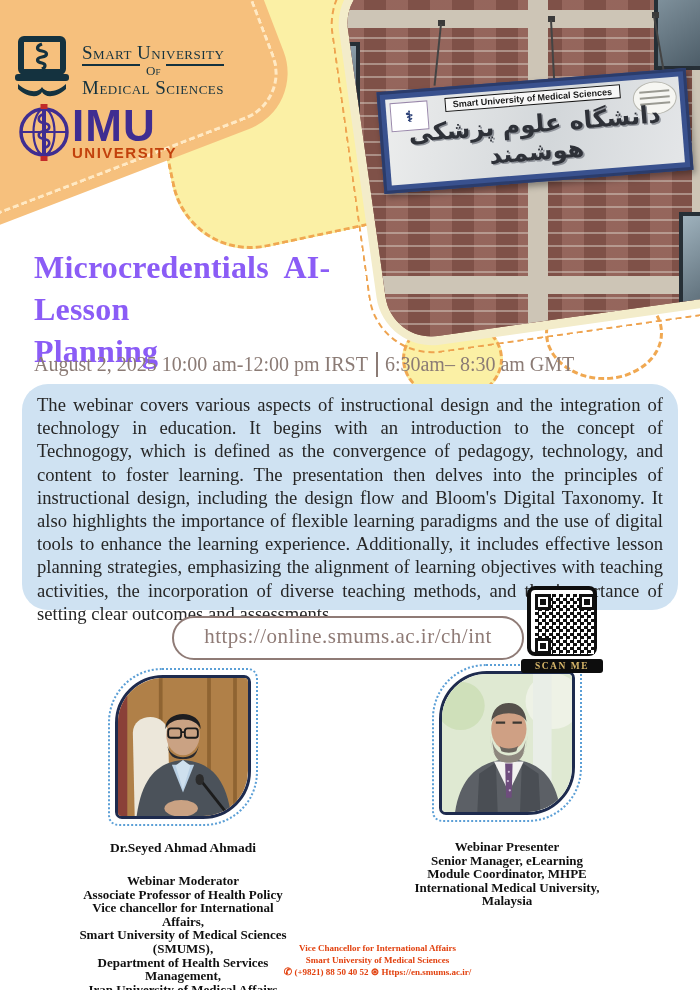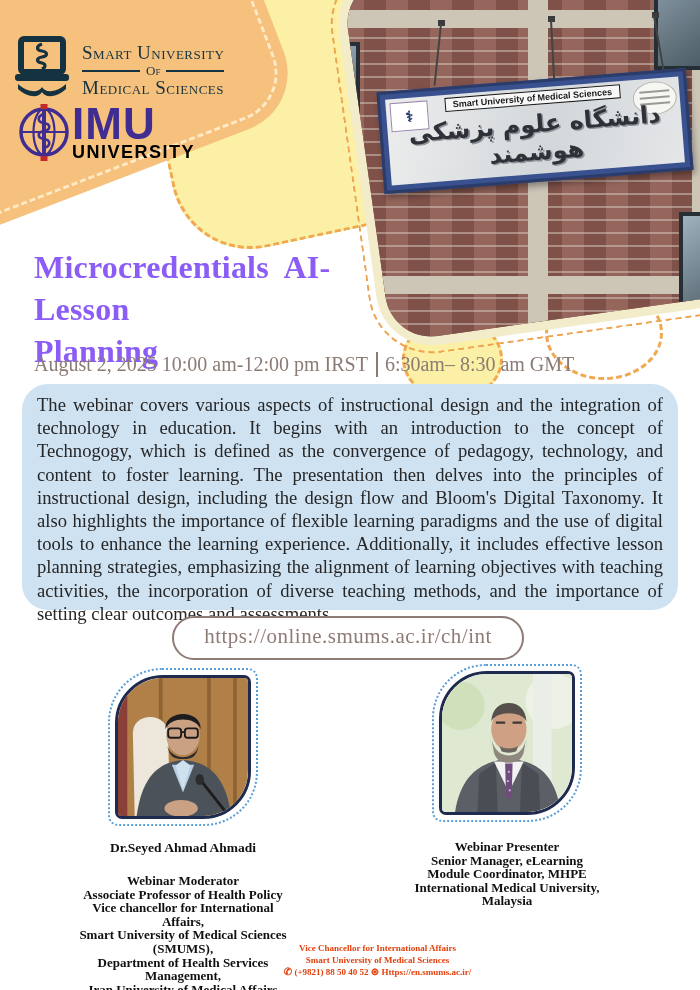--- a/index.html
+++ b/index.html
@@ -22,25 +22,25 @@
     transform:rotate(-21deg);border-radius:60px;
     background:#f6c07d;z-index:2;
   }
   .bg-orange::after{
     content:"";position:absolute;inset:10px;border:3px dashed #ffe9c4;border-radius:50px;
   }
   
   .logo-smums{position:absolute;left:12px;top:36px;display:flex;align-items:center;gap:8px;z-index:5;}
   .logo-smums-text{color:#14323f;font-weight:normal;font-variant:small-caps;line-height:1.08;}
   .lsm-line1,.lsm-line3{font-size:19px;letter-spacing:.5px;}
-  .lsm-of{display:flex;align-items:center;gap:6px;font-size:13px;}
+  .lsm-of{display:flex;align-items:flex-start;gap:6px;font-size:13px;}
   .lsm-of .rule{flex:1;height:2.5px;background:#14323f;}
   .logo-imu{position:absolute;left:16px;top:102px;display:flex;align-items:center;z-index:5;}
   .imu-text .imu-acr{font-family:"Liberation Sans",sans-serif;font-weight:bold;font-size:44px;color:#3f2d91;line-height:.85;letter-spacing:1px;}
-  .imu-text .imu-sub{font-family:"Liberation Sans",sans-serif;font-weight:bold;font-size:18px;color:#000000;letter-spacing:1.5px;}
+  .imu-text .imu-sub{font-family:"Liberation Sans",sans-serif;font-weight:bold;font-size:15px;color:#c2410c;letter-spacing:1.5px;}
   
   .photo-card{position:absolute;left:348px;top:-60px;width:380px;height:380px;
     transform:rotate(-8deg);border:2px dashed #eea34f;border-radius:64px;padding:6px;z-index:3;background:transparent;}
   .pc-frame{width:100%;height:100%;background:#f3ecca;border-radius:56px;padding:9px;box-sizing:border-box;}
   .pc-photo{width:100%;height:100%;border-radius:46px;overflow:hidden;position:relative;background:#8d5a50;}
   .pc-inner{position:absolute;inset:-45px;transform:rotate(8deg);
     background-color:#8d5a50;
     background-image:
       repeating-linear-gradient(0deg, rgba(215,205,195,.5) 0 2px, rgba(0,0,0,0) 2px 13px),
       repeating-linear-gradient(90deg, rgba(0,0,0,.10) 0 22px, rgba(255,255,255,.07) 22px 44px);
@@ -187,20 +187,30 @@
   </div>
 
   <div class="schedule">
     <span>August 2, 2025 10:00 am-12:00 pm IRST</span><span class="sched-sep"></span><span>6:30am– 8:30 am GMT</span>
   </div>
 
   <div class="desc">The webinar covers various aspects of instructional design and the integration of technology in education. It begins with an introduction to the concept of Technogogy, which is defined as the convergence of pedagogy, technology, and content to foster learning. The presentation then delves into the principles of instructional design, including the design flow and Bloom's Digital Taxonomy. It also highlights the importance of flexible learning paradigms and the use of digital tools to enhance the learning experience. Additionally, it includes effective lesson planning strategies, emphasizing the alignment of learning objectives with teaching activities, the incorporation of diverse teaching methods, and the importance of setting clear outcomes and assessments.</div>
 
   <div class="url-pill">https://online.smums.ac.ir/ch/int</div>
 
+  <div class="qr-wrap">
+    <div class="qr-box">
+      <div class="qr-pattern">
+        <span class="finder f-tl"></span>
+          <span class="finder f-tr"></span>
+          <span class="finder f-bl"></span>
+      </div>
+    </div>
+    <div class="qr-label">SCAN ME</div>
+  </div>
 
   <div class="speaker sp-left">
     <div class="pf-dots">
       <div class="pf-photo">
         <svg viewBox="0 0 140 150" preserveAspectRatio="xMidYMid slice">
           <rect width="140" height="150" fill="#b08048"></rect>
           <rect x="0" y="0" width="10" height="150" fill="#8a4038"></rect>
           <rect x="44" y="0" width="4" height="150" fill="#8f6432"></rect>
           <rect x="96" y="0" width="4" height="150" fill="#8f6432"></rect>
           <rect x="124" y="0" width="4" height="150" fill="#8f6432"></rect>

